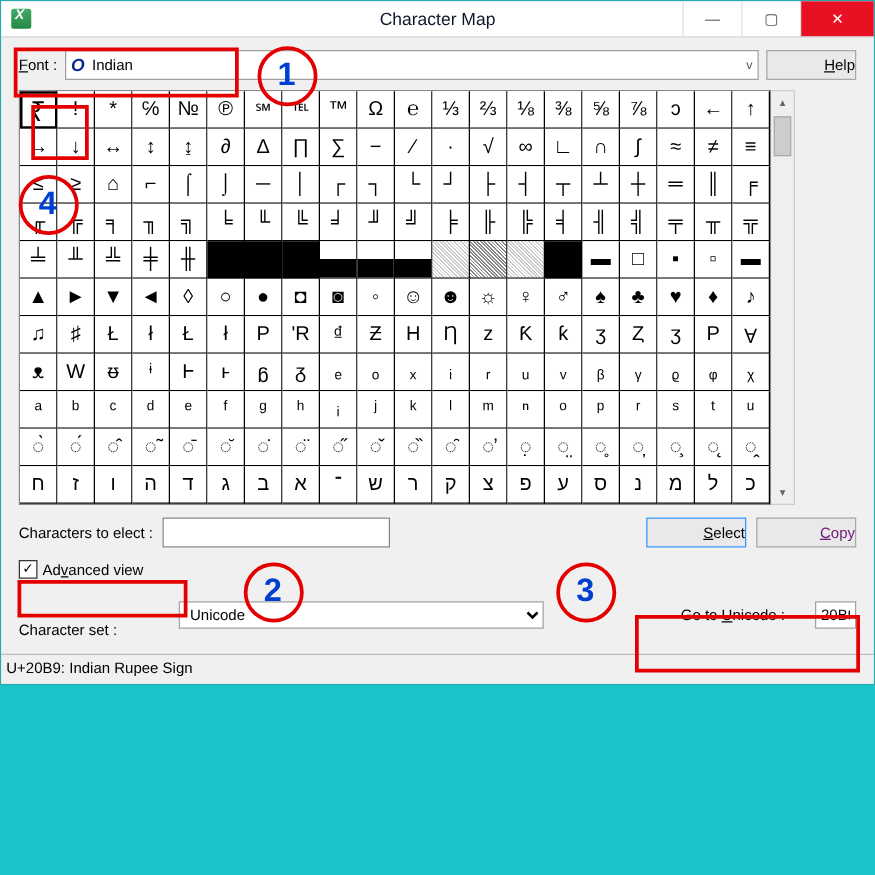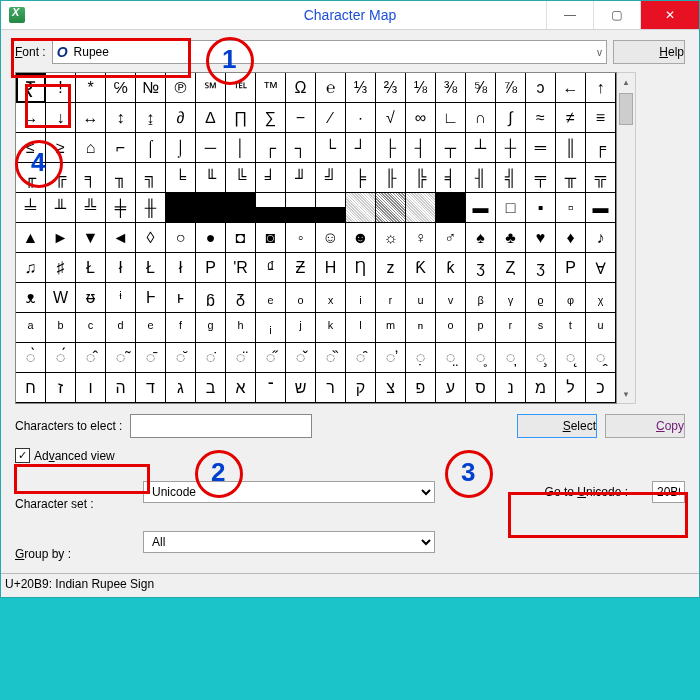--- a/index.html
+++ b/index.html
@@ -36,21 +36,21 @@
   }
   .titlebar .icon::after{
     content:"X";
     position:absolute; left:3px; top:-1px;
     color:#fff; font-size:11px; font-weight:bold; font-style:italic;
   }
   .titlebar .title {
     position: absolute;
     left: 50%; transform: translateX(-50%);
     font-size: 14px;
-    color: #1d4ed8;
+    color: #0f172a;
   }
   .winbtns {
     margin-left: auto;
     display: flex;
     height: 100%;
   }
   .winbtn {
     width: 46px;
     display: flex; align-items: center; justify-content: center;
     font-family: Arial, sans-serif;
@@ -208,21 +208,21 @@
       <div class="winbtn close">✕</div>
     </div>
   </div>
 
   <div class="client">
 
     <div class="row">
       <span><span class="under">F</span><span>ont :</span></span>
       <div class="font-select">
         <span class="font-o">O</span>
-        <span>Rupee</span>
+        <span>Indian</span>
         <span style="margin-left:auto; color:#555; font-size:10px;">v</span>
       </div>
       <div class="btn help-btn"><span class="under">H</span>elp</div>
     </div>
 
     <div class="grid-wrap">
       <div class="char-grid" id="char-grid">
           <div class="cell first">₹</div>
           <div class="cell">!</div>
           <div class="cell">*</div>
@@ -468,24 +468,20 @@
 
     <div class="form-row">
       <span class="label">Character set :</span>
       <select><option>Unicode</option></select>
       <div class="goto">
         <span>Go to <span class="under">U</span>nicode :</span>
         <input type="text" value="20B9" style="">
       </div>
     </div>
 
-    <div class="form-row">
-      <span class="label"><span class="under">G</span>roup by :</span>
-      <select><option>All</option></select>
-    </div>
 
 
     <div class="status">U+20B9: Indian Rupee Sign</div>
   </div>
 </div>
 
 <div class="anno-box" style="left:11px; top:38px; width:180px; height:40px;"></div>
 <div class="anno-circle" style="left:206px; top:37px; width:48px; height:48px;"></div>
 <div class="anno-num" style="left:222px; top:44px;">1</div>
 

